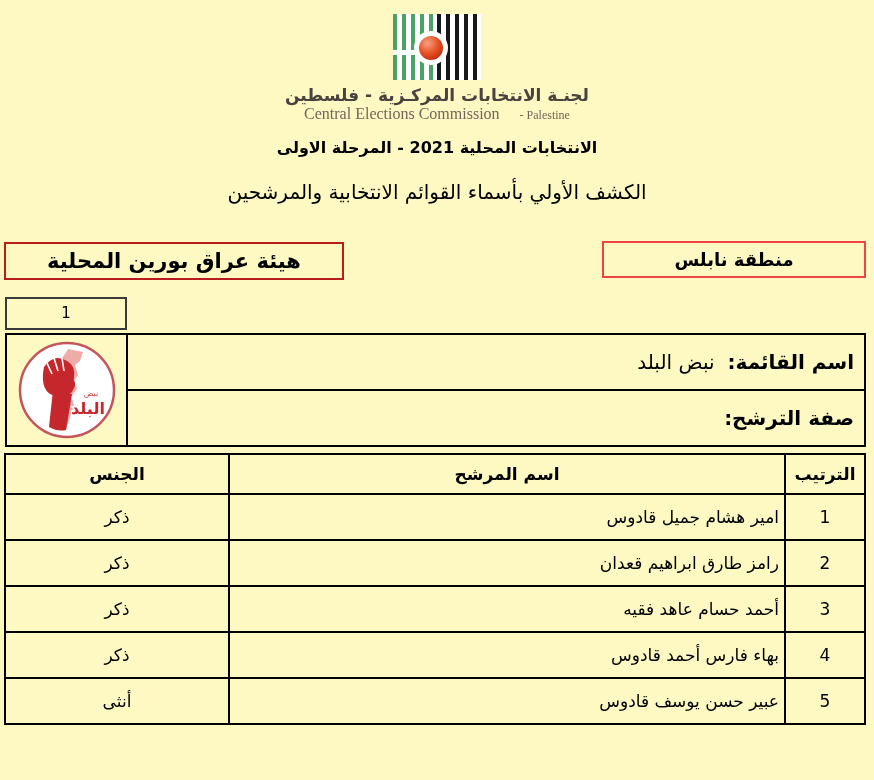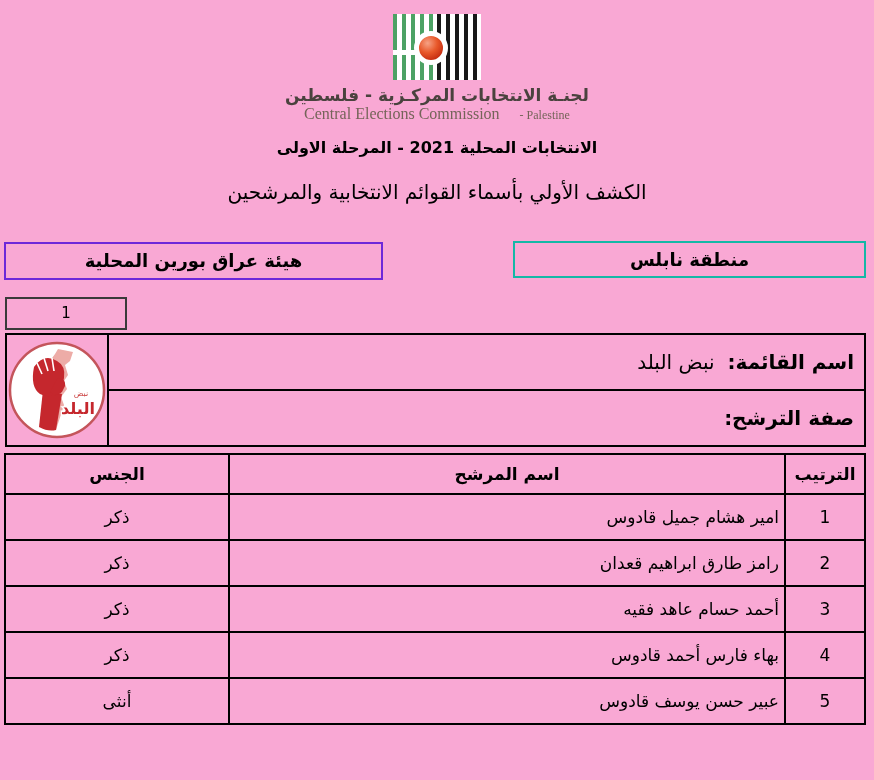--- a/index.html
+++ b/index.html
@@ -5,21 +5,21 @@
   * { margin: 0; padding: 0; box-sizing: border-box; }
   html, body { background: #ffffff; }
   body {
     font-family: "DejaVu Sans", sans-serif;
     color: #000;
   }
   .page {
     position: relative;
     width: 874px;
     height: 780px;
-    background: #f9a8d4;
+    background: #fef9c3;
     overflow: hidden;
     direction: rtl;
   }
 
   
   .cec-header {
     position: absolute;
     top: 14px;
     left: 0;
     width: 100%;
@@ -80,34 +80,34 @@
     top: 180px; left: 0; width: 100%;
     text-align: center;
     font-size: 20px;
     font-weight: normal;
   }
 
   
   .box-region {
     position: absolute;
     top: 241px; right: 8px;
-    width: 353px; height: 37px;
-    border: 2px solid #14b8a6;
+    width: 264px; height: 37px;
+    border: 2px solid #ef4444;
     text-align: center;
     font-size: 18px;
     font-weight: bold;
     line-height: 33px;
   }
   .box-authority {
     position: absolute;
     top: 242px; left: 4px;
-    width: 379px; height: 38px;
-    border: 2px solid #6d28d9;
-    text-align: center;
-    font-size: 18px;
+    width: 340px; height: 38px;
+    border: 2px solid #b91c1c;
+    text-align: center;
+    font-size: 21px;
     font-weight: bold;
     line-height: 34px;
   }
 
   
   .list-number-box {
     position: absolute;
     top: 297px; left: 5px;
     width: 122px; height: 33px;
     border: 2px solid #3a3a3a;
@@ -119,21 +119,21 @@
   
   .info-section {
     position: absolute;
     top: 333px; left: 5px;
     width: 861px; height: 114px;
     border: 2px solid #000;
     display: flex;
     direction: ltr;
   }
   .logo-cell {
-    width: 102px;
+    width: 121px;
     border-right: 2px solid #000;
     display: flex;
     align-items: center;
     justify-content: center;
   }
   .info-rows { flex: 1; display: flex; flex-direction: column; direction: rtl; }
   .info-row {
     flex: 1;
     display: flex;
     align-items: center;

